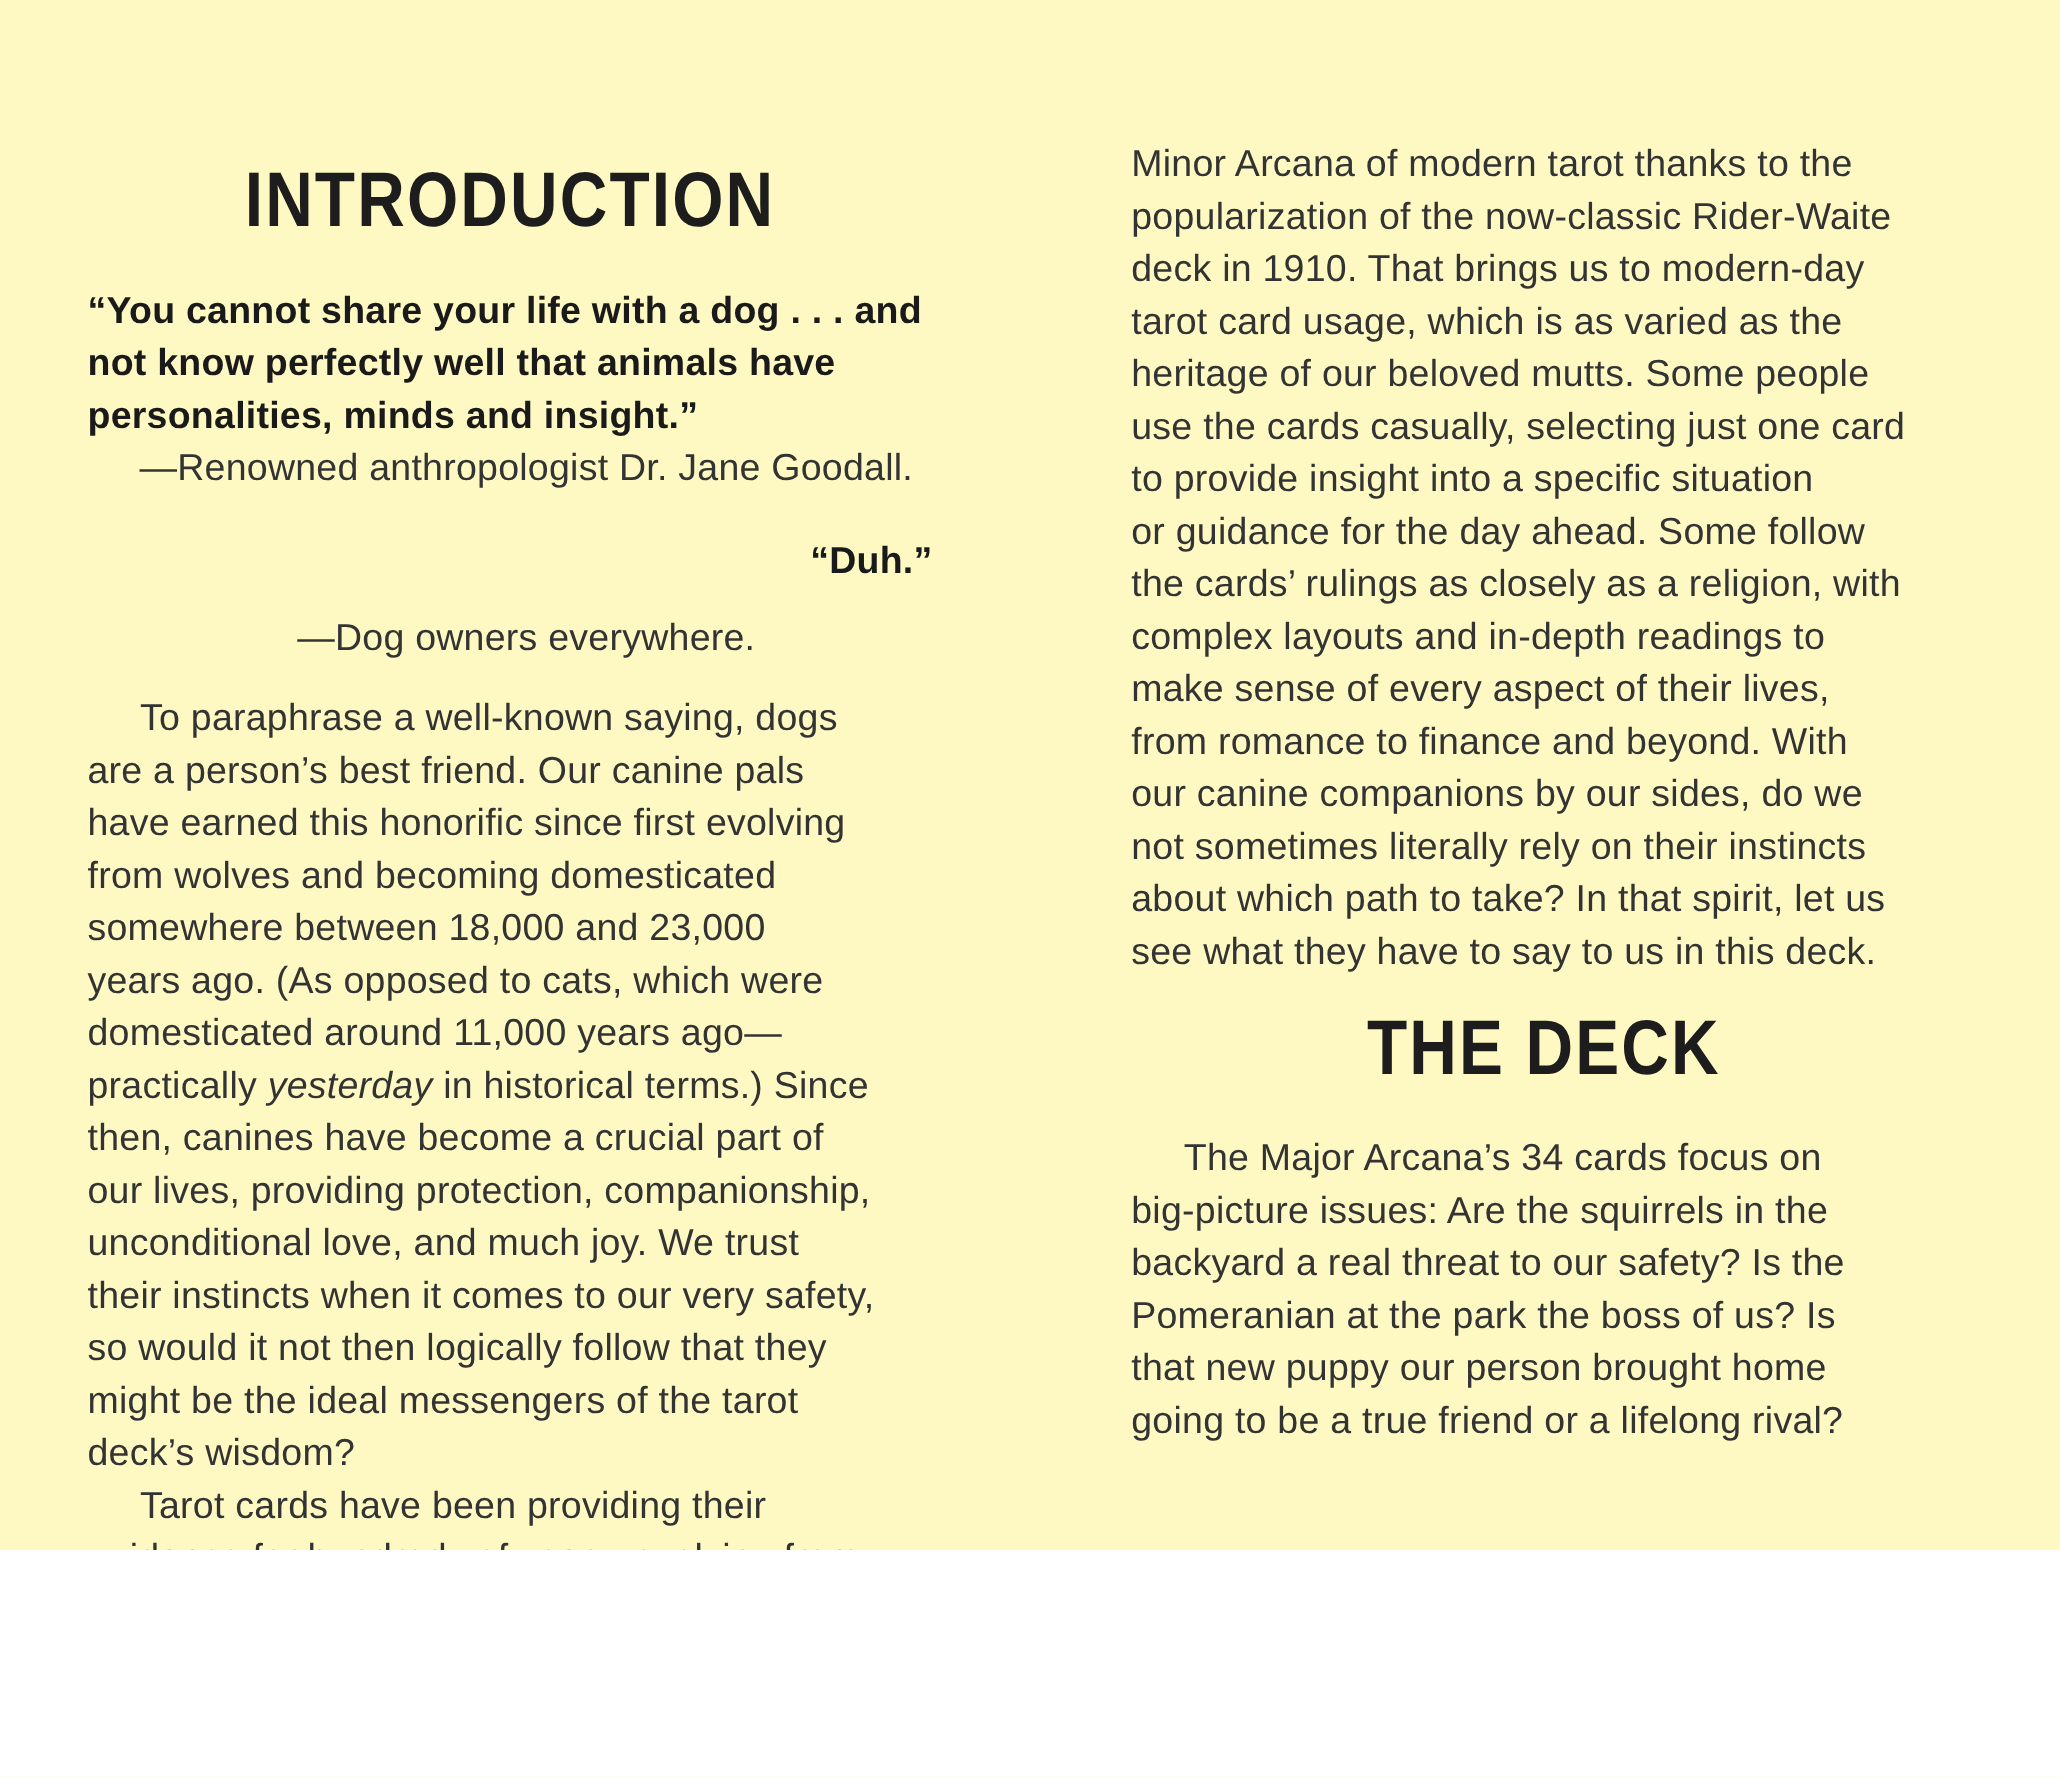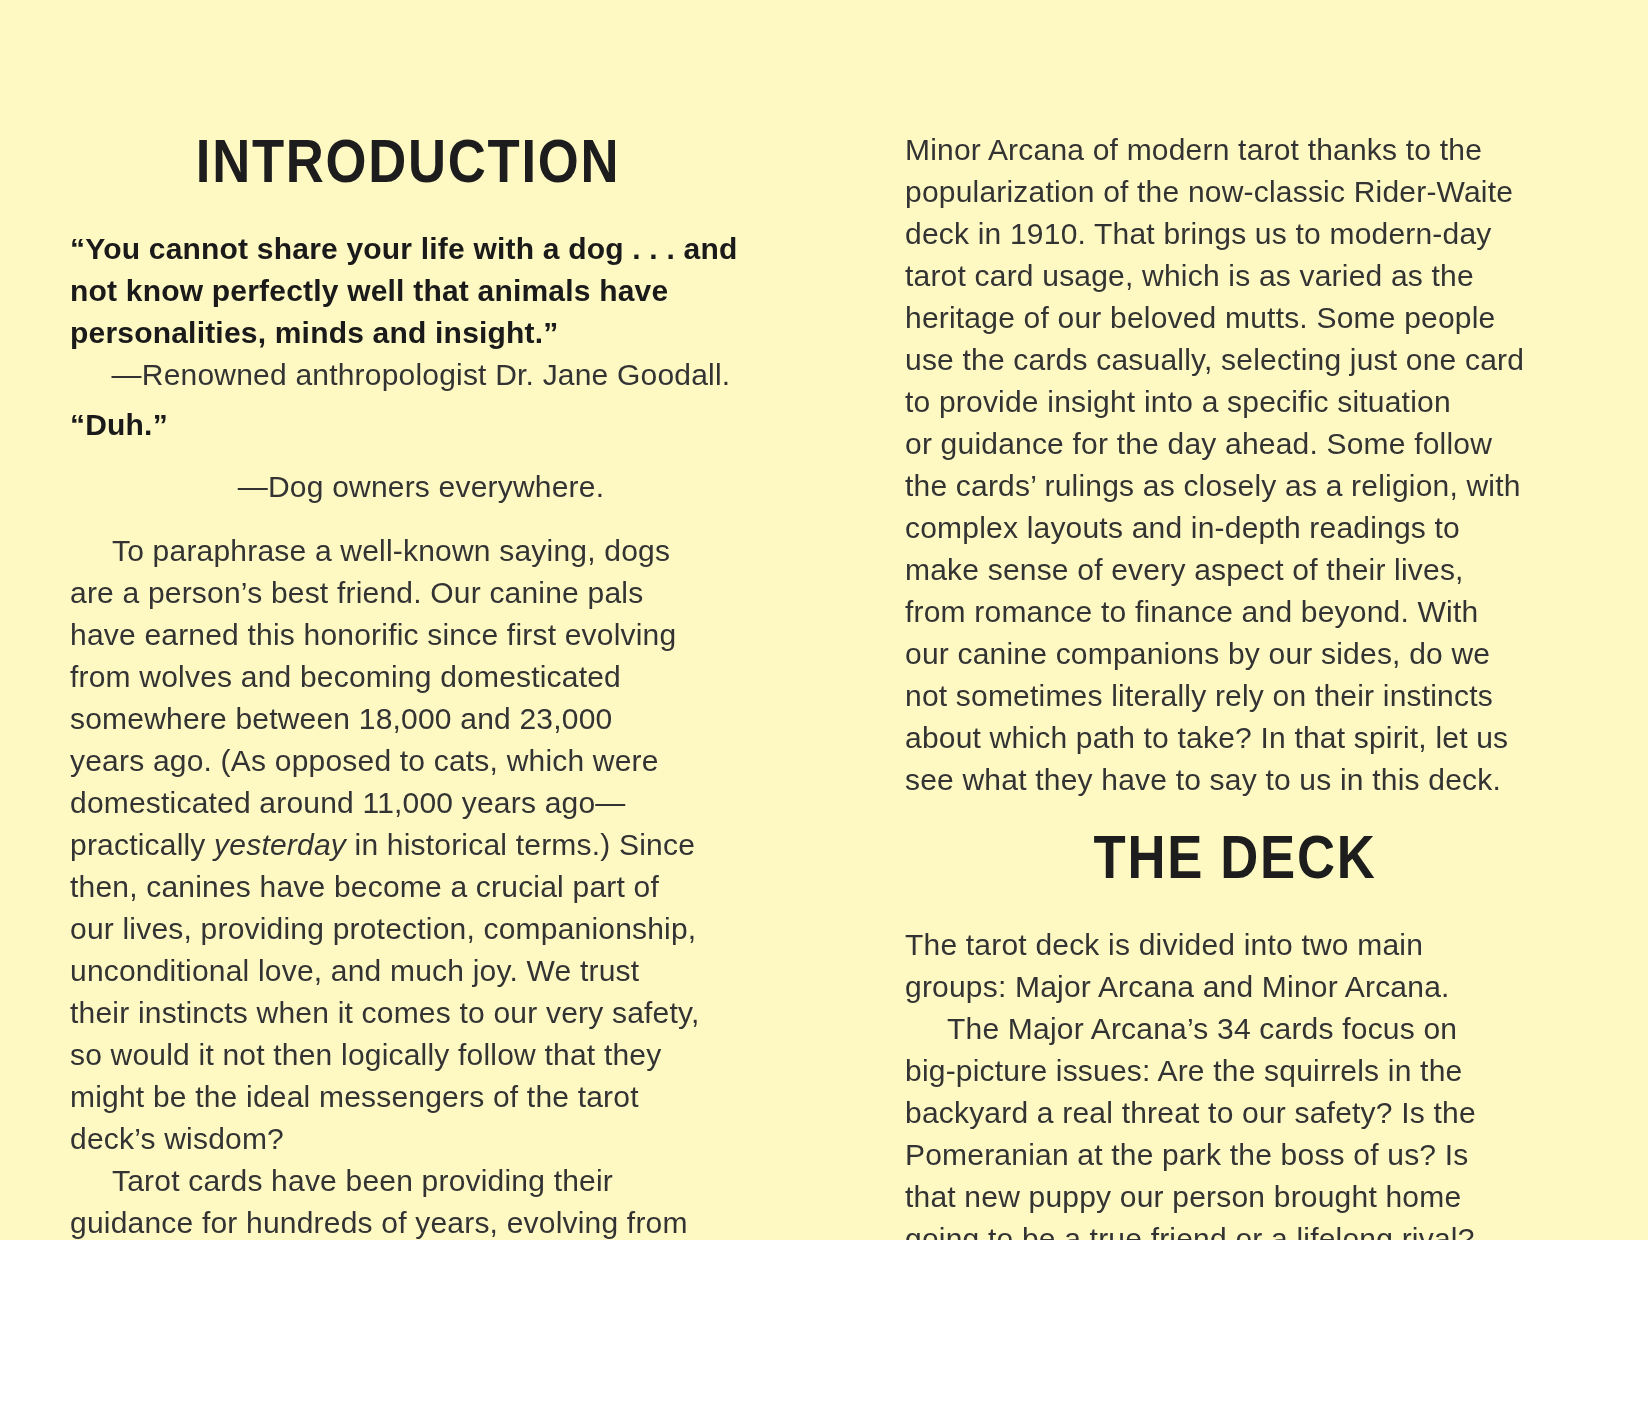--- a/index.html
+++ b/index.html
@@ -18,21 +18,21 @@
   .col {
     position: absolute;
   }
   .col-left {
     left: 70px;
     top: 130px;
     width: 676px;
   }
   .col-right {
     left: 905px;
-    top: 129px;
+    top: 111px;
     width: 660px;
   }
   .chapter-heading {
     margin: 0 0 36px 0;
     font-size: 62px;
     line-height: 62px;
     font-weight: 700;
     letter-spacing: 2px;
     color: #1d1d1d;
     text-align: center;
@@ -57,21 +57,21 @@
     letter-spacing: 0.2px;
   }
   .bold-quote {
     font-weight: 700;
     color: #1a1a1a;
   }
   .attribution {
     padding-left: 26px;
     text-align: center;
   }
-  .mt-small { margin-top: 8px; }
+  .mt-small { margin-top: 32px; text-align: right; }
   .mt-tiny  { margin-top: 20px; }
   .para-gap { margin-top: 22px; }
   .indent   { text-indent: 42px; }
   .pagenum {
     position: absolute;
     top: 1356px;
     font-size: 28px;
     line-height: 30px;
     color: #222222;
     text-align: center;
@@ -136,22 +136,20 @@
 complex layouts and in-depth readings to
 make sense of every aspect of their lives,
 from romance to finance and beyond. With
 our canine companions by our sides, do we
 not sometimes literally rely on their instincts
 about which path to take? In that spirit, let us
 see what they have to say to us in this deck.</p>
 
     <h2 class="section-heading">THE DECK</h2>
 
-    <p class="body-text">The tarot deck is divided into two main
-groups: Major Arcana and Minor Arcana.</p>
 
     <p class="body-text indent">The Major Arcana’s 34 cards focus on
 big-picture issues: Are the squirrels in the
 backyard a real threat to our safety? Is the
 Pomeranian at the park the boss of us? Is
 that new puppy our person brought home
 going to be a true friend or a lifelong rival?</p>
 
   </div>
 

